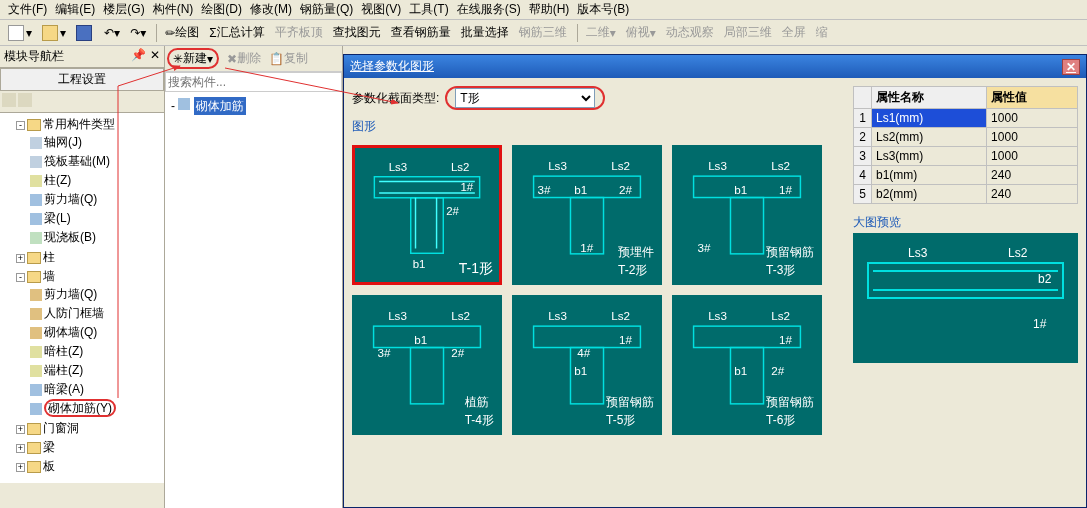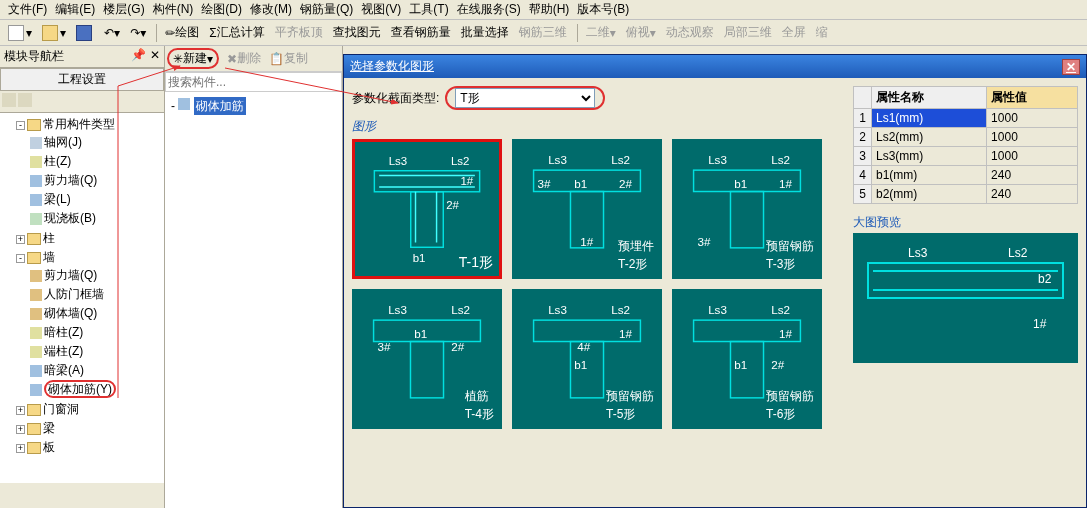--- a/index.html
+++ b/index.html
@@ -47,21 +47,21 @@
 .dialog-title { background:linear-gradient(#3b84e0,#1e5bb8); color:#fff; padding:3px 6px; display:flex; justify-content:space-between; align-items:center;text-decoration:underline; }
 .dialog-title .close { width:18px; height:16px; background:#e08080; border:1px solid #a04040; text-align:center; line-height:14px; color:#fff; font-weight:bold; }
 .dialog-body { padding:8px; display:flex; gap:8px; }
 .dialog-left { flex:1; }
 .dialog-right { width:225px; }
 
 .row-label { display:flex; align-items:center; margin-bottom:8px; gap:6px; }
 .row-label select { width:140px; height:20px; border:1px solid #7f9db9; background:#fff; }
 .row-label .circled { border:2px solid #e03030; border-radius:14px; padding:0 8px; }
 
-.section-label { color:#1e5bb8; margin-bottom:4px;font-style:italic; }
+.section-label { color:#1e5bb8; margin-bottom:10px; }
 .shapes-grid { display:grid; grid-template-columns:repeat(3,150px); gap:10px; background:#ece9d8; }
 .shape { width:150px; height:140px; background:#006b6b; border:2px solid #006b6b; position:relative; }
 .shape.sel { border:3px solid #e01010; }
 .shape svg { width:100%; height:100%; }
 .shape-label { position:absolute; right:6px; bottom:4px; color:#fff; font-size:14px; }
 
 .prop-table { width:100%; border-collapse:collapse;padding-left:18px; }
 .prop-table th, .prop-table td { border:1px solid #c0c0c0; padding:2px 4px; text-align:left; }
 .prop-table th { background:#efefef; }
 .prop-table th.val { background:#f6e0a0; }
@@ -144,20 +144,21 @@
     <div class="sidebar-tab">工程设置</div>
   </div>
   <div class="mini-toolbar">
     <span></span><span></span>
   </div>
   <div class="tree">
     <ul>
       <li><span class="exp">-</span><span class="ficon"></span><span>常用构件类型</span>
         <ul>
           <li><span class="nicon" style="background:#c0d0e0"></span><span>轴网(J)</span></li>
+          <li><span class="nicon" style="background:#c0d0e0"></span><span>筏板基础(M)</span></li>
           <li><span class="nicon" style="background:#e0e0a0"></span><span>柱(Z)</span></li>
           <li><span class="nicon" style="background:#a0c0e0"></span><span>剪力墙(Q)</span></li>
           <li><span class="nicon" style="background:#a0c0e0"></span><span>梁(L)</span></li>
           <li><span class="nicon" style="background:#c0e0c0"></span><span>现浇板(B)</span></li>
         </ul>
       </li>
       <li><span class="exp">+</span><span class="ficon"></span><span>柱</span></li>
       <li><span class="exp">-</span><span class="ficon"></span><span>墙</span>
         <ul>
           <li><span class="nicon" style="background:#e0c080"></span><span>剪力墙(Q)</span></li>

